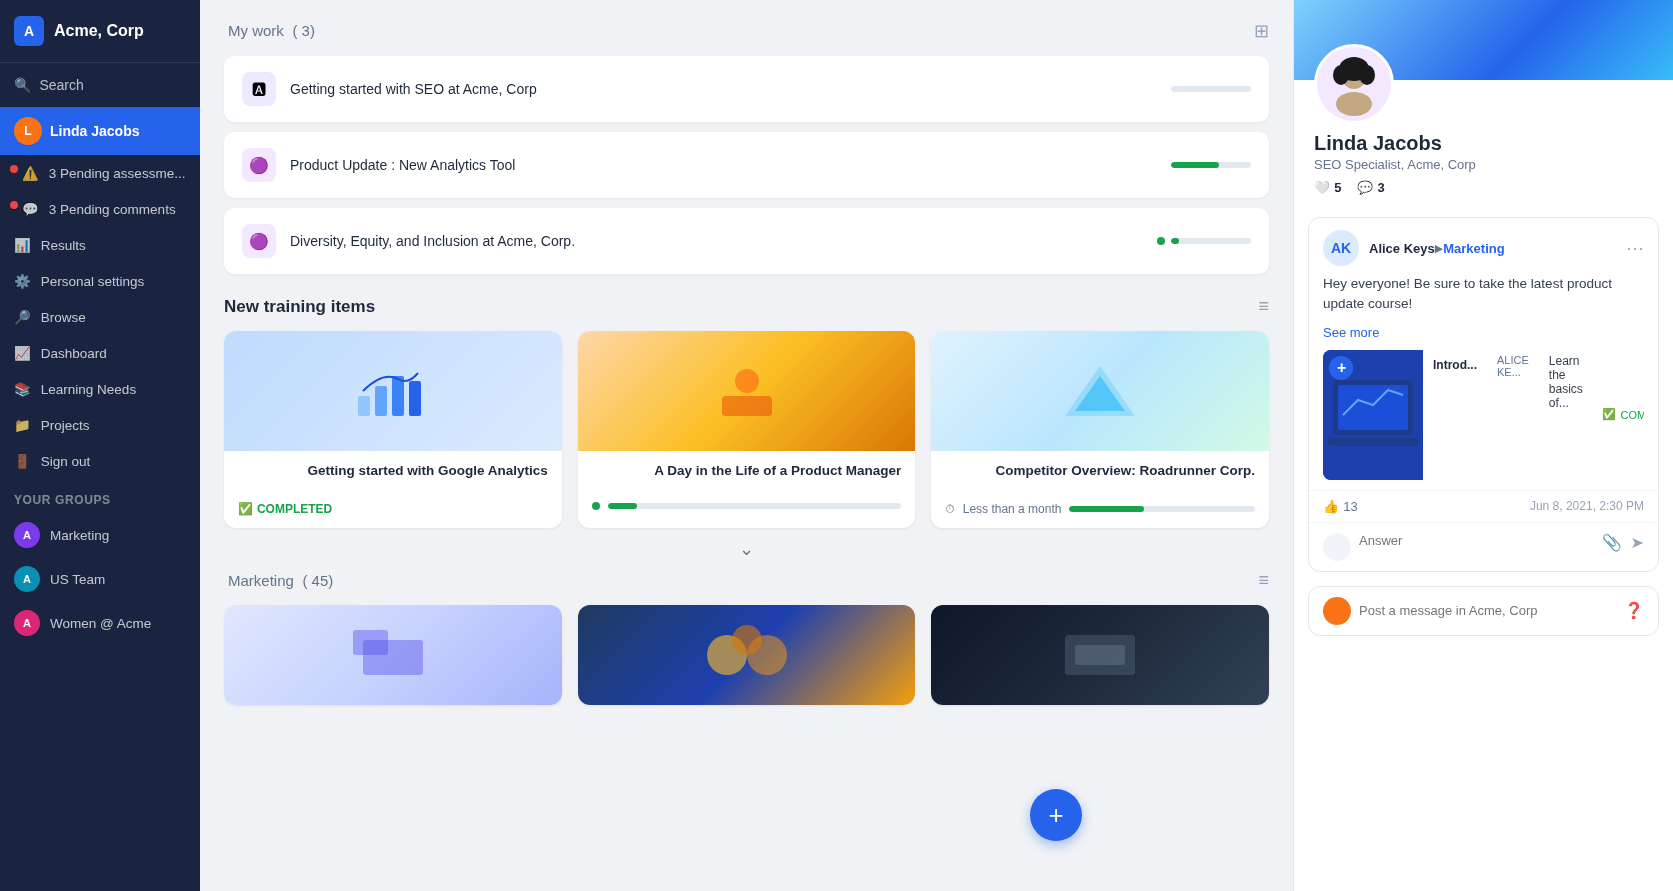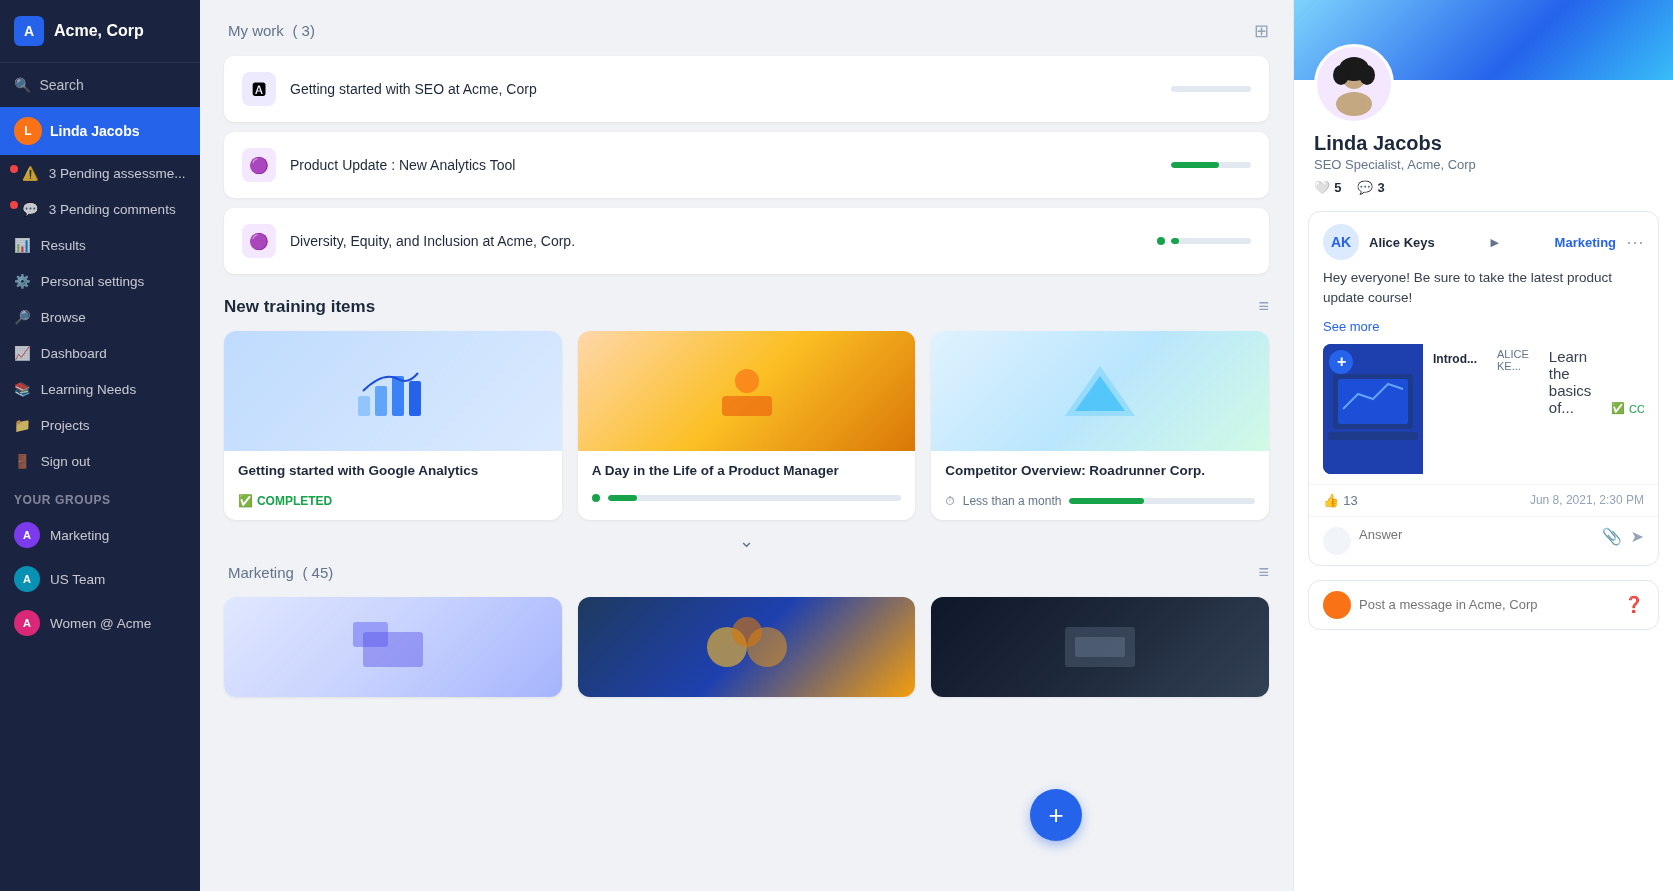--- a/index.html
+++ b/index.html
@@ -151,21 +151,21 @@
     }
     .training-card-img-placeholder {
       width: 100%; height: 120px;
       background: #e2e8f0;
       display: flex; align-items: center; justify-content: center;
       font-size: 28px;
     }
     .training-card-body {
       padding: 12px 14px;
     }
-    .training-card-title { font-size: 13.5px; font-weight: 600; color: #1e293b; margin-bottom: 16px; }
+    .training-card-title { font-size: 13.5px; font-weight: 600; color: #1e293b; margin-bottom: 24px; text-align: right; }
     .training-card-meta { display: flex; align-items: center; gap: 8px; font-size: 12px; color: #64748b; }
     .completed-badge {
       display: flex; align-items: center; gap: 4px;
       color: #16a34a; font-size: 12px; font-weight: 600;
     }
     .show-more-btn {
       display: flex; justify-content: center;
       margin-top: 10px;
       cursor: pointer;
       color: #64748b;
@@ -207,39 +207,39 @@
       padding: 0 20px 14px;
     }
     .profile-name { font-size: 20px; font-weight: 700; color: #1e293b; }
     .profile-role { font-size: 13px; color: #64748b; margin-top: 2px; }
     .profile-stats { display: flex; gap: 16px; margin-top: 8px; }
     .profile-stat { display: flex; align-items: center; gap: 4px; font-size: 13px; color: #64748b; }
     .profile-stat .stat-num { font-weight: 600; color: #1e293b; }
 
     
     .post-card {
-      margin: 2px 14px 14px;
+      margin: 8px 14px 14px;
       border: 1px solid #e2e8f0;
       border-radius: 12px;
       overflow: hidden;
     }
     .post-header {
       display: flex; align-items: center; gap: 10px;
       padding: 12px 14px 8px;
     }
     .post-avatar {
       width: 36px; height: 36px;
       border-radius: 50%;
       background: #dbeafe;
       display: flex; align-items: center; justify-content: center;
       font-size: 14px; font-weight: bold; color: #2563eb;
       flex-shrink: 0;
     }
     .post-author-info { flex: 1; }
-    .post-author-row { display: flex; align-items: center; gap: 0; font-size: 13px; justify-content: space-between; }
+    .post-author-row { display: flex; align-items: center; gap: 0; font-size: 13px; }
     .post-author-name { font-weight: 600; color: #1e293b; }
     .post-arrow { color: #64748b; font-size: 11px; }
     .post-group { font-weight: 600; color: #2563eb; }
     .post-menu { color: #94a3b8; cursor: pointer; font-size: 18px; }
     .post-body { padding: 0 14px 10px; font-size: 13.5px; color: #374151; line-height: 1.5; }
     .post-see-more { color: #2563eb; font-size: 13px; font-weight: 500; cursor: pointer; padding: 0 14px 10px; display: block; }
     .post-media {
       display: flex; gap: 0;
       margin: 0 14px 10px;
       border-radius: 8px;
@@ -635,21 +635,21 @@
           <text x="14" y="23" fill="white" font-size="16" font-weight="bold">+</text>
         </svg>
       </div>
       <div class="post-media-right">
         <div class="post-media-title">
           <span>Introd...</span>
         </div>
         <div class="post-media-author">
           <span>ALICE KE...</span>
         </div>
-        <div style="background:#fff;padding:4px 10px;font-size:15px;color:#374151">
+        <div style="background:#fff;padding:4px 10px;font-size:12px;color:#374151">
           <span>Learn the basics of...</span>
         </div>
         <div class="post-media-tag">
           <span>✅</span>
           <span>COMPLE</span>
         </div>
       </div>
     </div>
 
     <div class="post-reactions">

